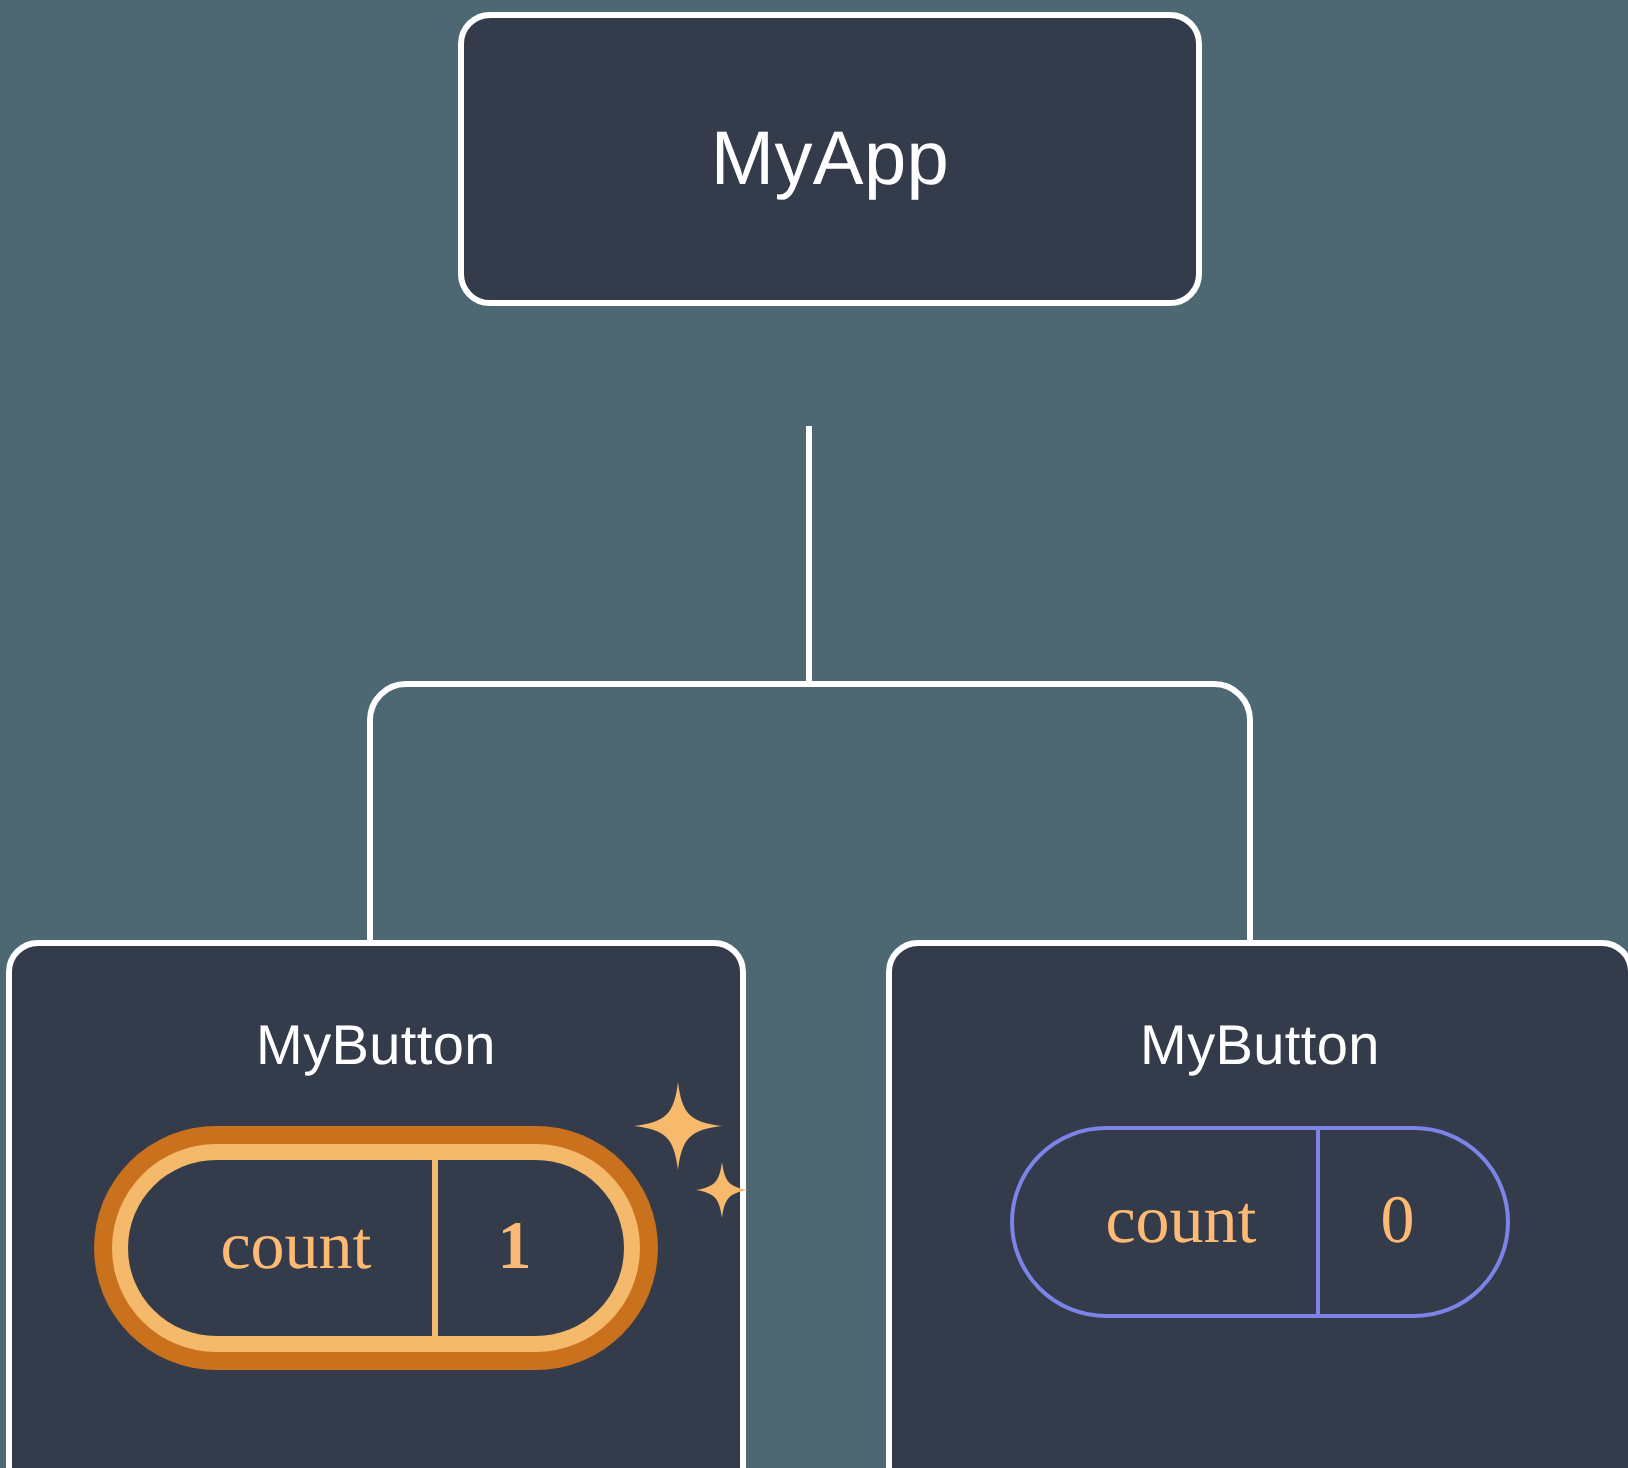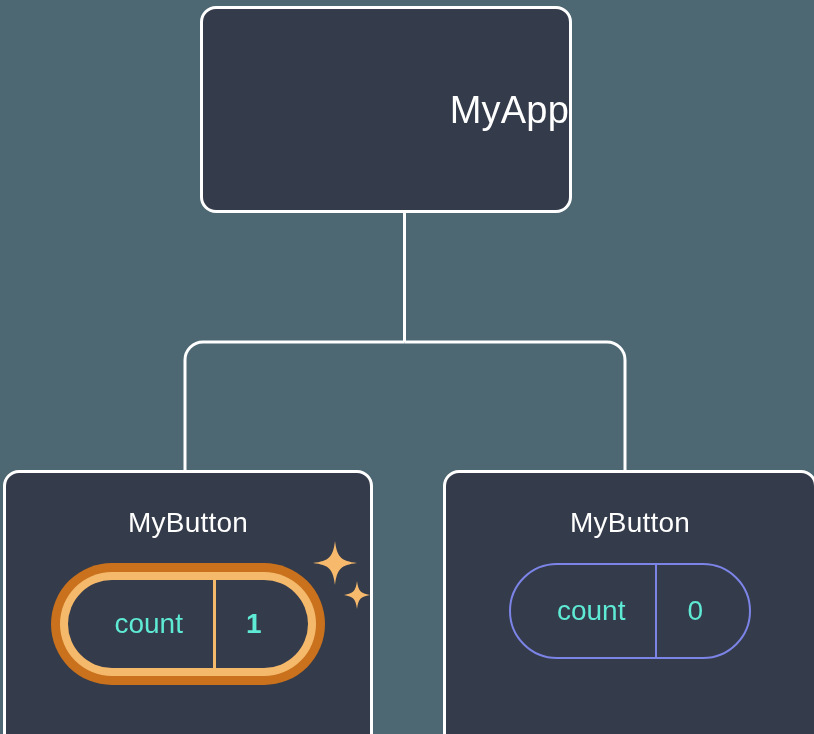--- a/index.html
+++ b/index.html
@@ -41,26 +41,25 @@
     background: #343b4a;
     border: 3px solid #ffffff;
     border-radius: 16px;
     z-index: 2;
     display: flex;
     flex-direction: column;
     align-items: center;
   }
 
   .node-root {
-    left: 200px;
+    left: 229px;
     top: 6px;
     width: 372px;
-    height: 207px;
+    height: 147px;
     justify-content: center;
-    align-items: flex-end;
   }
 
   .node-child {
     top: 470px;
     height: 290px;
     padding-top: 36px;
   }
 
   .node-child-left {
     left: 3px;
@@ -104,25 +103,26 @@
     border: 2px solid #7c84e8;
     border-radius: 999px;
     background: transparent;
   }
 
   .pill-key,
   .pill-val {
     display: flex;
     align-items: center;
     justify-content: center;
-    color: #5eead4;
-    font-size: 28px;
+    color: #fdba74;
+    font-size: 34px;
     font-weight: 400;
     line-height: 1;
     white-space: nowrap;
+    font-family: Liberation Serif, serif;
   }
 
   .pill-key {
     padding: 0 30px 0 46px;
   }
 
   .pill-val {
     padding: 0 46px 0 30px;
     border-left: 2px solid #7c84e8;
   }

